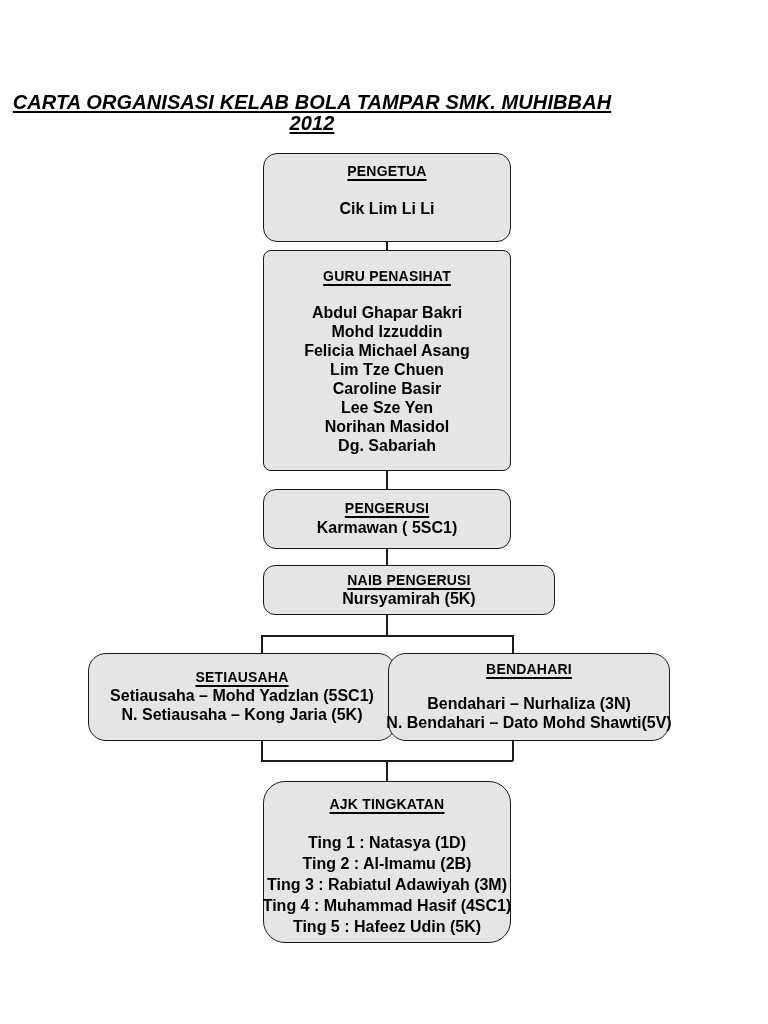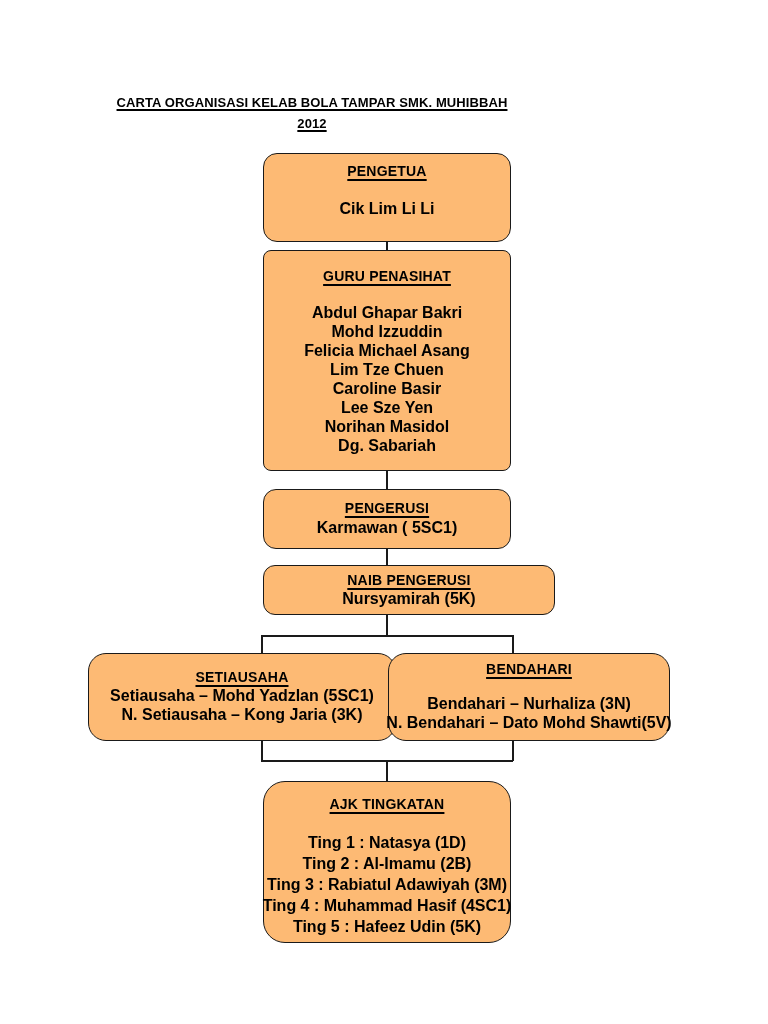--- a/index.html
+++ b/index.html
@@ -17,37 +17,38 @@
     overflow: hidden;
   }
 
   
   #chart-title {
     position: absolute;
     left: 0;
     top: 92px;
     width: 624px;
     text-align: center;
-    font-size: 13px;
+    font-size: 20px;
     font-weight: bold;
     line-height: 21px;
     letter-spacing: 0.1px;
+    font-style: italic;
   }
   #chart-title .tline {
     display: inline-block;
     text-decoration: underline;
     text-underline-offset: 2px;
     text-decoration-thickness: 1.6px;
   }
 
   
   .node {
     position: absolute;
     box-sizing: border-box;
-    background: #fdba74;
+    background: #e5e5e5;
     border: 1.4px solid #1a1a1a;
     display: flex;
     flex-direction: column;
     align-items: center;
     z-index: 2;
   }
   .node-title {
     font-size: 14px;
     font-weight: bold;
     text-align: center;
@@ -196,21 +197,21 @@
   <div class="node-title">NAIB PENGERUSI</div>
   <div class="node-body">
       <span class="line">Nursyamirah (5K)</span>
     </div>
 </div>
 
 <div class="node" id="node-setiausaha">
   <div class="node-title">SETIAUSAHA</div>
   <div class="node-body">
       <span class="line">Setiausaha – Mohd Yadzlan (5SC1)</span>
-      <span class="line">N. Setiausaha – Kong Jaria (3K)</span>
+      <span class="line">N. Setiausaha – Kong Jaria (5K)</span>
     </div>
 </div>
 
 <div class="node" id="node-bendahari">
   <div class="node-title">BENDAHARI</div>
   <div class="node-body">
       <span class="line">Bendahari – Nurhaliza (3N)</span>
       <span class="line">N. Bendahari – Dato Mohd Shawti(5V)</span>
     </div>
 </div>

